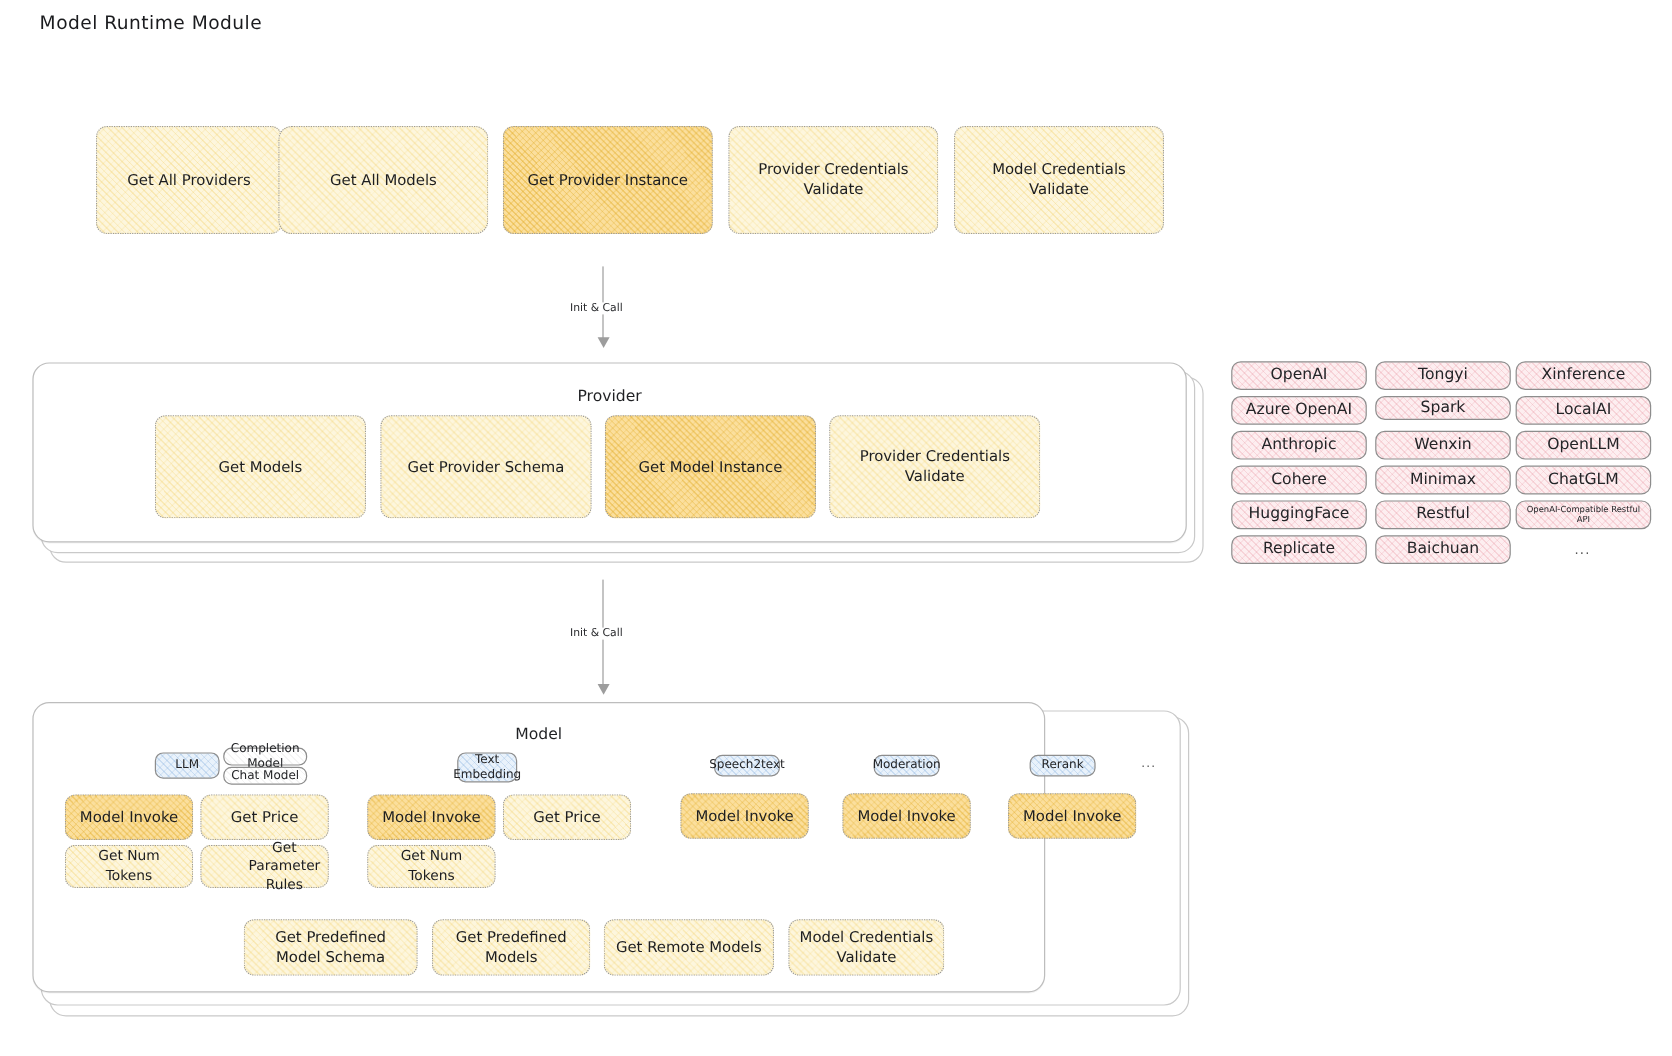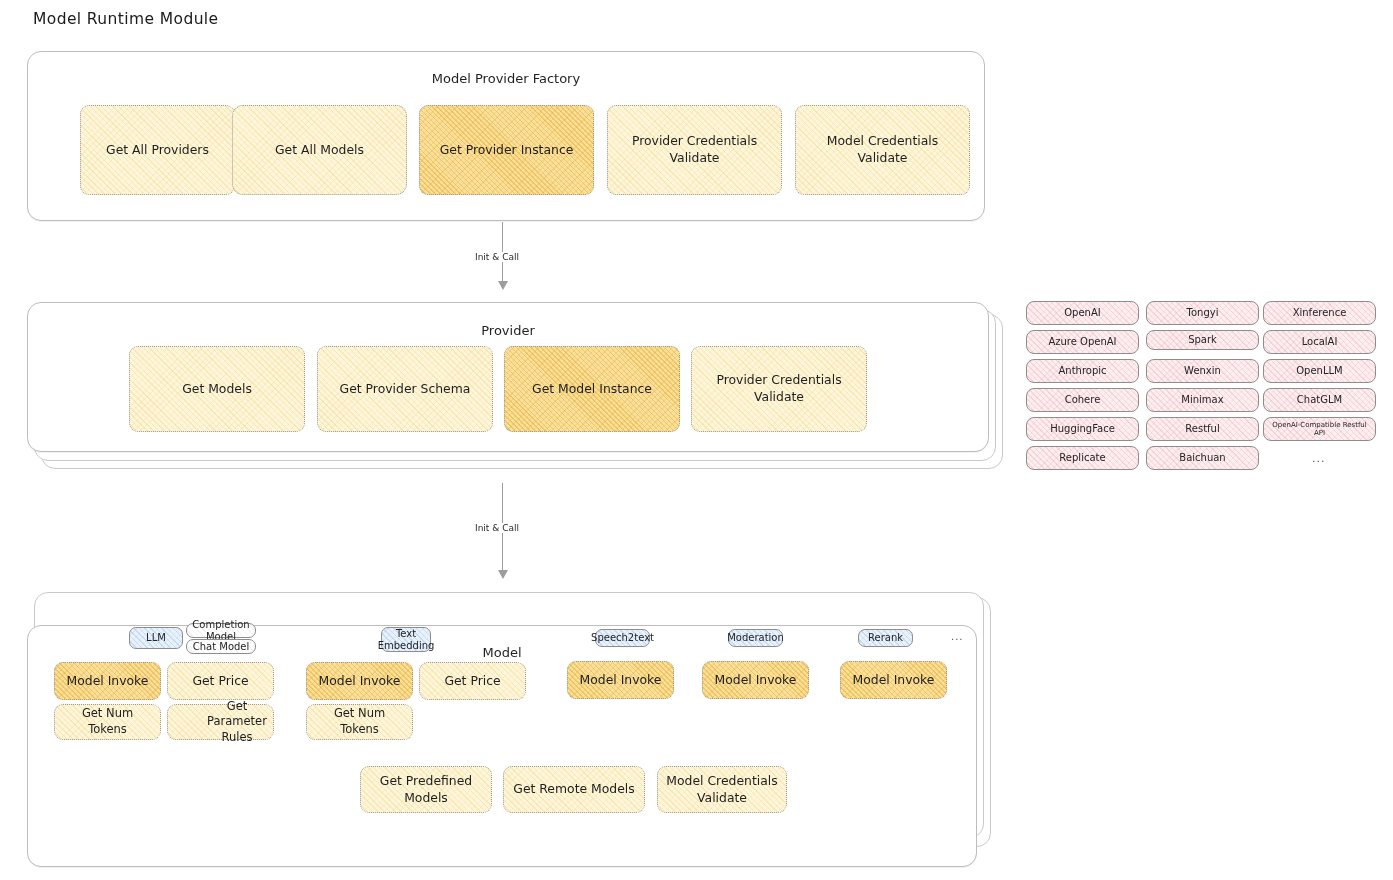--- a/index.html
+++ b/index.html
@@ -50,21 +50,21 @@
       repeating-linear-gradient(45deg,rgba(225,170,35,.45) 0 1px,rgba(255,255,255,0) 1px 3.5px),
       repeating-linear-gradient(-45deg,rgba(225,170,35,.26) 0 1px,rgba(255,255,255,0) 1px 4.5px);
     border-color:#9a9a9a;
   }
 
   
   .chip{
     position:absolute;box-sizing:border-box;
     border:1.3px solid #8d8d8d;border-radius:8px;
     display:flex;align-items:center;justify-content:center;text-align:center;
-    font-size:10px;line-height:1.2;color:#232427;padding:2px 4px;
+    font-size:13px;line-height:1.2;color:#232427;padding:2px 4px;
     background-color:#fdeef0;
     background-image:
       repeating-linear-gradient(45deg,rgba(226,120,135,.22) 0 1px,rgba(255,255,255,0) 1px 4px),
       repeating-linear-gradient(-45deg,rgba(226,120,135,.12) 0 1px,rgba(255,255,255,0) 1px 5px);
   }
 
   
   .badge{
     position:absolute;box-sizing:border-box;
     border:1.3px solid #8d8d8d;border-radius:7px;
@@ -95,23 +95,20 @@
 
   .ellipsis{position:absolute;font-size:11px;color:#555;letter-spacing:1px;}
 </style>
 </head>
 <body>
 
 <div class="canvas">
 
   <div class="abs" id="page-title">Model Runtime Module</div>
 
-  <div class="abs container" style="left:27px;top:51px;width:958px;height:170px;">
-    <div class="ctitle" style="top:19px;">Model Provider Factory</div>
-  </div>
 
   <div class="abs node" style="left:44px;top:105px;width:155px;height:90px;margin-left:36px;">Get All Providers</div>
   <div class="abs node" style="left:232px;top:105px;width:175px;height:90px;border-radius:11px;">Get All Models</div>
   <div class="abs node hl" style="left:419px;top:105px;width:175px;height:90px;">Get Provider Instance</div>
   <div class="abs node" style="left:607px;top:105px;width:175px;height:90px;">Provider Credentials Validate</div>
   <div class="abs node" style="left:795px;top:105px;width:175px;height:90px;">Model Credentials Validate</div>
 
   <div class="abs arrow-line" style="left:502px;top:222px;height:62px;"></div>
   <div class="abs arrow-head" style="left:498px;top:281px;"></div>
   <div class="abs arrow-label" style="left:471px;top:252px;">Init &amp; Call</div>
@@ -147,21 +144,21 @@
   <div class="abs chip" style="left:1263px;top:388px;width:113px;height:24px;">ChatGLM</div>
   <div class="abs chip" style="left:1263px;top:417px;width:113px;height:24px;font-size:7px;">OpenAI-Compatible Restful API</div>
   <div class="abs ellipsis" style="left:1312px;top:452px;">...</div>
 
   <div class="abs arrow-line" style="left:502px;top:483px;height:90px;"></div>
   <div class="abs arrow-head" style="left:498px;top:570px;"></div>
   <div class="abs arrow-label" style="left:471px;top:523px;">Init &amp; Call</div>
 
   <div class="abs stack-l" style="left:41px;top:597px;width:950px;height:250px;"></div>
   <div class="abs stack-l" style="left:34px;top:592px;width:950px;height:246px;"></div>
-  <div class="abs container" style="left:27px;top:585px;width:950px;height:242px;margin-top:40px;">
+  <div class="abs container" style="left:27px;top:585px;width:844px;height:242px;">
     <div class="ctitle" style="top:19px;">Model</div>
   </div>
 
   <div class="abs badge" style="left:129px;top:627px;width:54px;height:22px;">LLM</div>
   <div class="abs badge plain" style="left:186px;top:623px;width:70px;height:15px;">Completion Model</div>
   <div class="abs badge plain" style="left:186px;top:639px;width:70px;height:15px;">Chat Model</div>
   <div class="abs badge" style="left:381px;top:627px;width:50px;height:25px;">Text Embedding</div>
   <div class="abs badge" style="left:595px;top:629px;width:55px;height:18px;">Speech2text</div>
   <div class="abs badge" style="left:728px;top:629px;width:55px;height:18px;">Moderation</div>
   <div class="abs badge" style="left:858px;top:629px;width:55px;height:18px;">Rerank</div>
@@ -173,17 +170,18 @@
   <div class="abs node" style="left:167px;top:704px;width:107px;height:36px;font-size:11.5px;padding-left:39px;">Get Parameter Rules</div>
 
   <div class="abs node hl" style="left:306px;top:662px;width:107px;height:38px;">Model Invoke</div>
   <div class="abs node" style="left:419px;top:662px;width:107px;height:38px;">Get Price</div>
   <div class="abs node" style="left:306px;top:704px;width:107px;height:36px;font-size:11.5px;">Get Num Tokens</div>
 
   <div class="abs node hl" style="left:567px;top:661px;width:107px;height:38px;">Model Invoke</div>
   <div class="abs node hl" style="left:702px;top:661px;width:107px;height:38px;">Model Invoke</div>
   <div class="abs node hl" style="left:840px;top:661px;width:107px;height:38px;">Model Invoke</div>
 
+  <div class="abs node" style="left:203px;top:766px;width:145px;height:47px;">Get Predefined Model Schema</div>
   <div class="abs node" style="left:360px;top:766px;width:132px;height:47px;">Get Predefined Models</div>
   <div class="abs node" style="left:503px;top:766px;width:142px;height:47px;">Get Remote Models</div>
   <div class="abs node" style="left:657px;top:766px;width:130px;height:47px;">Model Credentials Validate</div>
 
 </div>
 
 </body></html>

